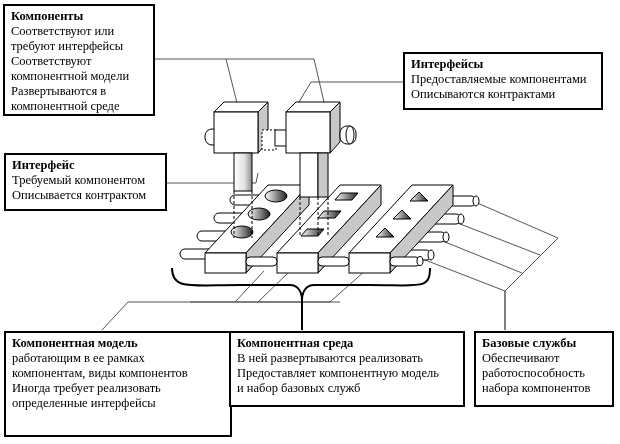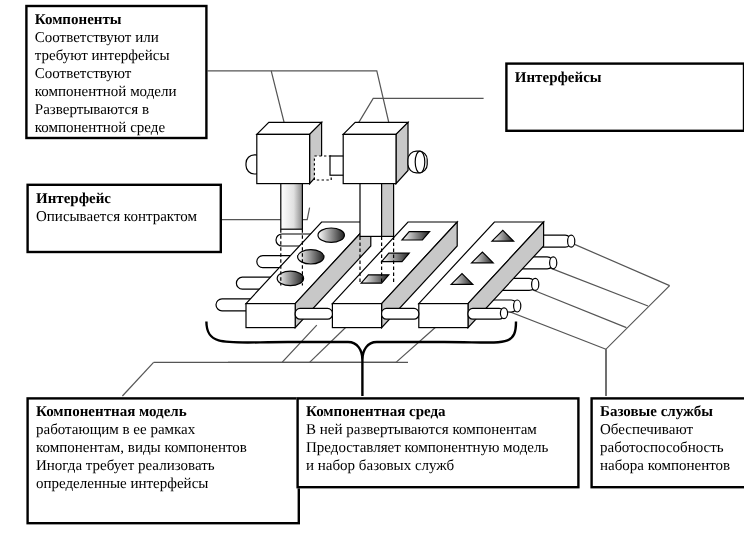--- a/index.html
+++ b/index.html
@@ -1,17 +1,17 @@
 <!DOCTYPE html>
 <html><head>
   <meta charset="utf-8">
   <style>
     html, body { margin: 0; padding: 0; background: #ffffff; }
     body { width: 620px; height: 444px; position: relative; overflow: hidden; font-family: "Liberation Serif", "DejaVu Serif", serif; color: #000; }
-    .box { position: absolute; border: 2px solid #000; background: #fff; box-sizing: border-box; padding: 3px 6px; font-size: 12.5px; line-height: 15px; margin-left: 18px; }
+    .box { position: absolute; border: 2px solid #000; background: #fff; box-sizing: border-box; padding: 3px 6px; font-size: 12.5px; line-height: 15px; }
     .box .title { font-weight: bold; display: block; }
     .box .line { display: block; white-space: nowrap; }
     svg#art { position: absolute; left: 0; top: 0; }
   </style>
 </head>
 <body>
 
 <svg id="art" width="620" height="444" viewBox="0 0 620 444">
   <defs>
     <linearGradient id="cylGrad" x1="0" x2="1" y1="0" y2="0">
@@ -141,38 +141,41 @@
   <span class="line">Соответствуют или</span>
   <span class="line">требуют интерфейсы</span>
   <span class="line">Соответствуют</span>
   <span class="line">компонентной модели</span>
   <span class="line">Развертываются в</span>
   <span class="line">компонентной среде</span>
 </div>
 
 <div class="box" style="left:403px; top:52px; width:200px; height:58px;">
   <span class="title">Интерфейсы</span>
+  <span class="line">Предоставляемые компонентами</span>
+  <span class="line">Описываются контрактами</span>
 </div>
 
 <div class="box" style="left:4px; top:153px; width:163px; height:58px;">
   <span class="title">Интерфейс</span>
+  <span class="line">Требуемый компонентом</span>
   <span class="line">Описывается контрактом</span>
 </div>
 
 <div class="box" style="left:4px; top:331px; width:228px; height:106px;">
   <span class="title">Компонентная модель</span>
   <span class="line">работающим в ее рамках</span>
   <span class="line">компонентам, виды компонентов</span>
   <span class="line">Иногда требует реализовать</span>
   <span class="line">определенные интерфейсы</span>
 </div>
 
 <div class="box" style="left:229px; top:331px; width:236px; height:76px;">
   <span class="title">Компонентная среда</span>
-  <span class="line">В ней развертываются компонентам</span>
+  <span class="line">В ней развертываются реализовать</span>
   <span class="line">Предоставляет компонентную модель</span>
   <span class="line">и набор базовых служб</span>
 </div>
 
 <div class="box" style="left:474px; top:331px; width:140px; height:76px;">
   <span class="title">Базовые службы</span>
   <span class="line">Обеспечивают</span>
   <span class="line">работоспособность</span>
   <span class="line">набора компонентов</span>
 </div>

